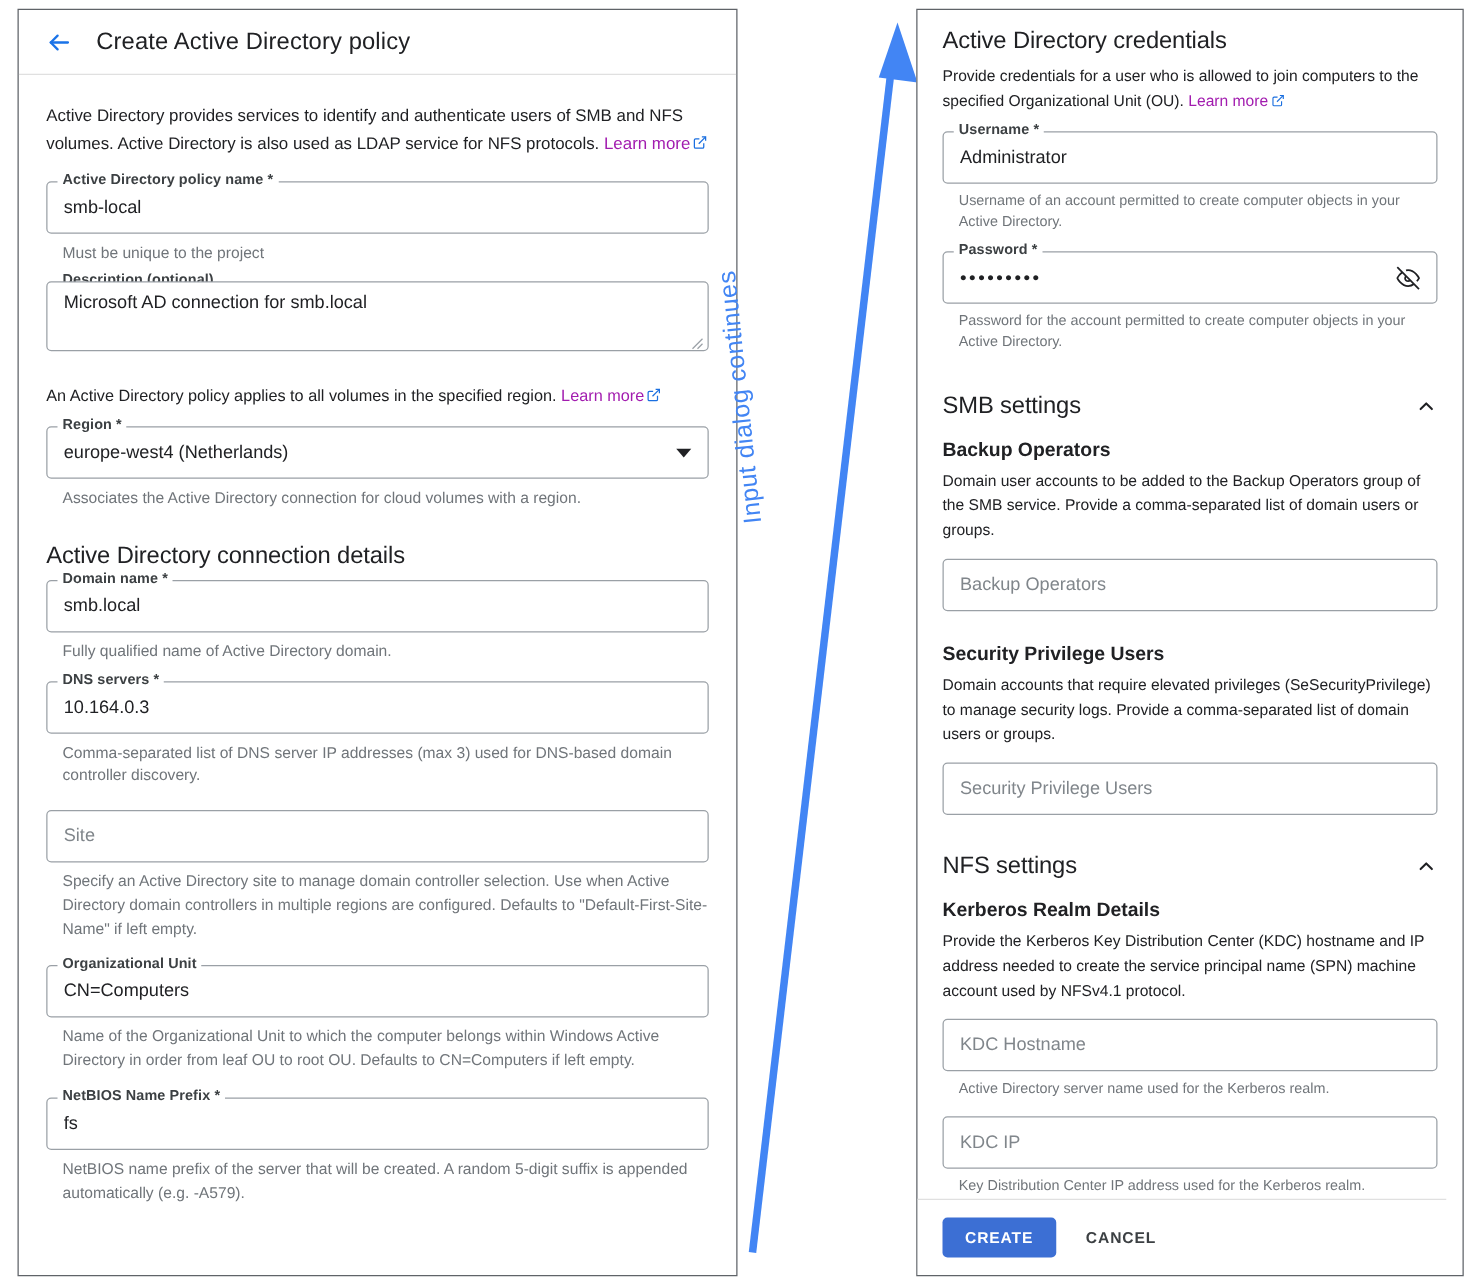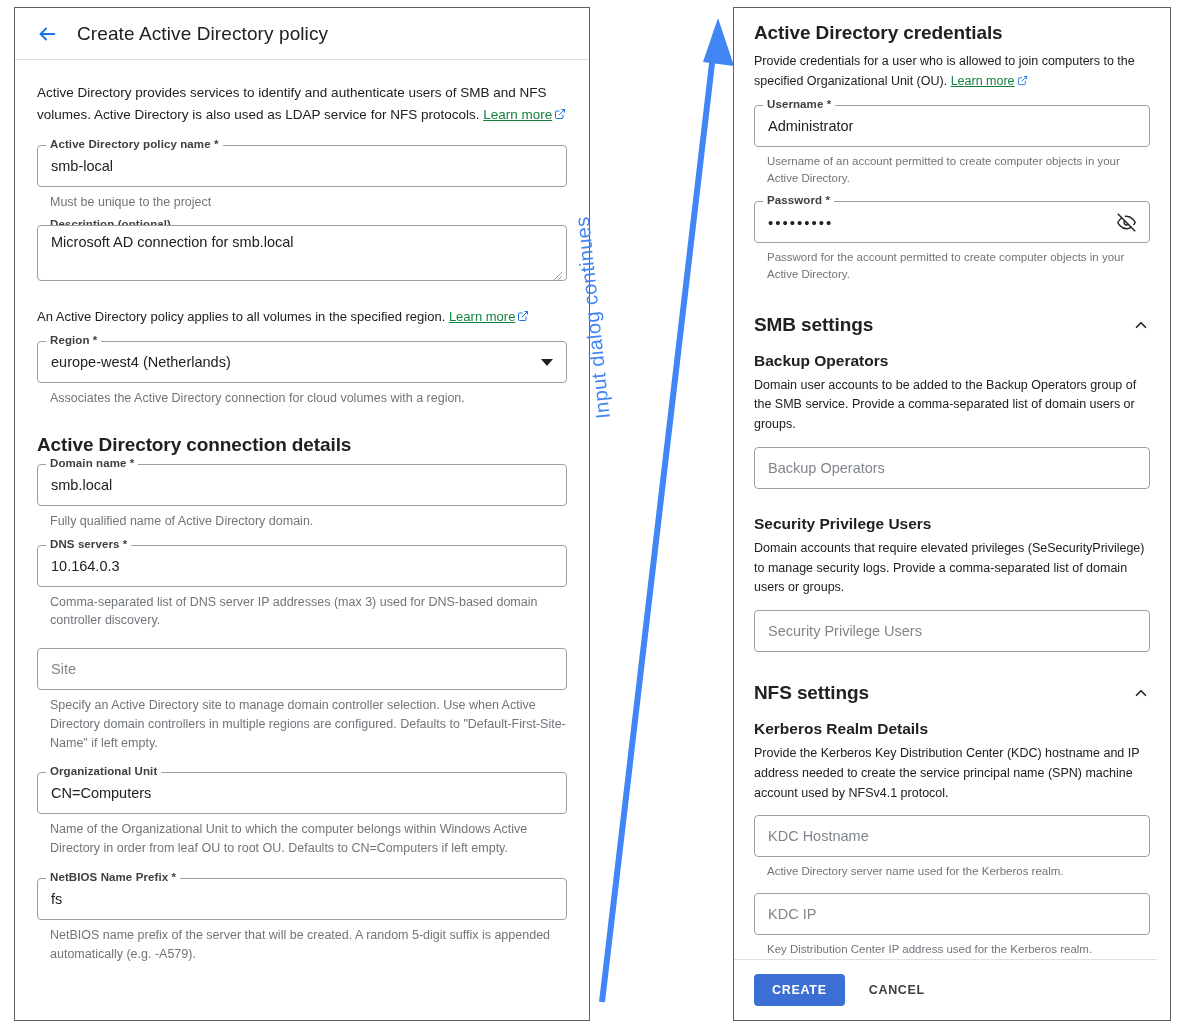--- a/index.html
+++ b/index.html
@@ -41,21 +41,21 @@
   
   .body { padding: 22px 22px 0 22px; }
   .right-body { padding: 14px 20px 0 20px; }
 
   .intro {
     font-size: 13.5px; line-height: 1.62;
     color: #202124;
     margin-bottom: 18px;
   }
   .link {
-    color: #15803d; text-decoration: underline; cursor: pointer;
+    color: #a21caf; cursor: pointer;
     white-space: nowrap;
   }
   .ext-ico { display: inline-block; vertical-align: -1px; margin-left: 2px; }
 
   
   .field { position: relative; margin-top: 4px; }
   .field .box {
     border: 1px solid #9aa0a6;
     border-radius: 4px;
     height: 42px;
@@ -82,21 +82,21 @@
     font-size: 12.5px; line-height: 1.5;
     color: #70757a;
     margin: 6px 0 0 13px;
   }
 
   .spacer-lg { height: 26px; }
   .spacer-md { height: 16px; }
   .spacer-sm { height: 10px; }
 
   h2.section {
-    font-size: 19px; font-weight: bold;
+    font-size: 19px; font-weight: normal;
     color: #202124;
     margin: 0 0 8px 0;
     letter-spacing: -.1px;
   }
   h3.sub {
     font-size: 15.5px; font-weight: bold;
     color: #202124;
     margin: 0 0 6px 0;
   }
   .section-desc {

